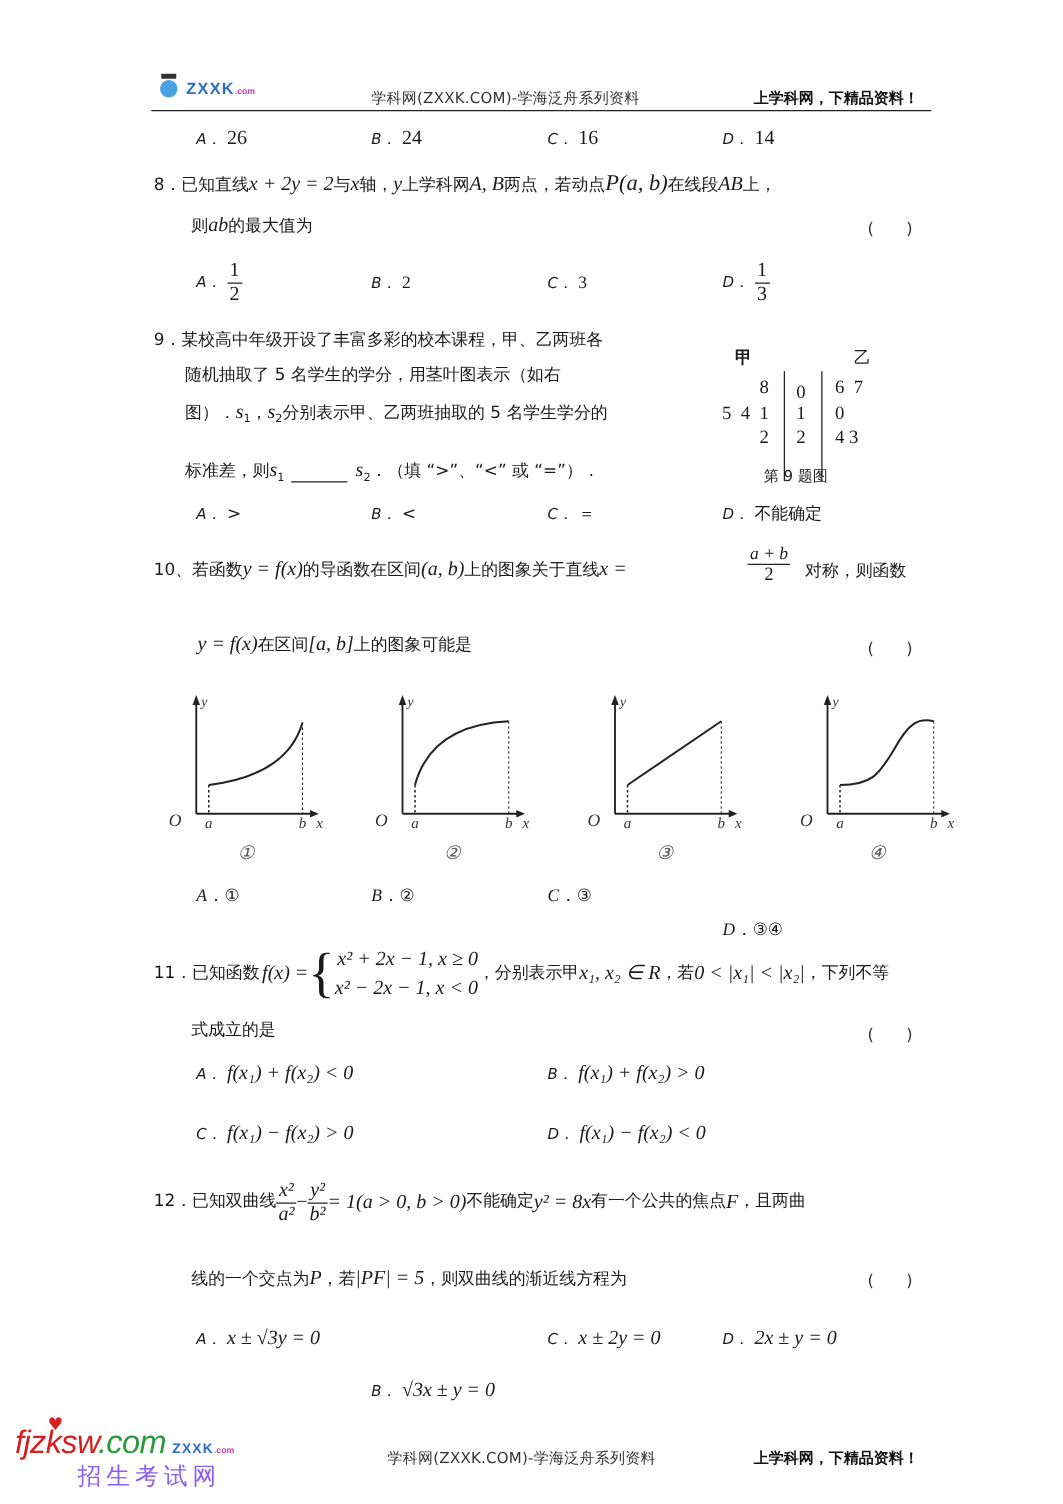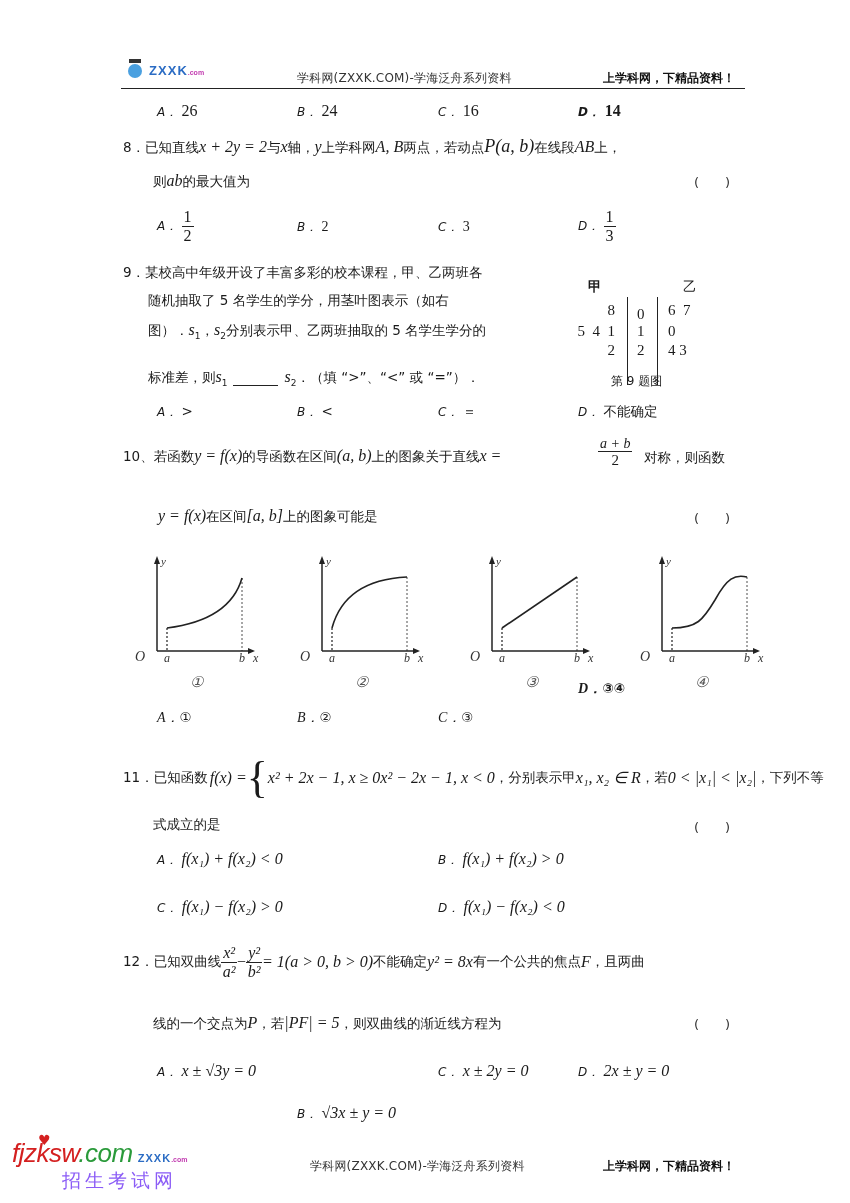--- a/index.html
+++ b/index.html
@@ -37,21 +37,21 @@
   <span class="logo"><span>ZXXK</span><small>.com</small></span>
 </div>
 <div class="abs hdr-text" style="left:297px; top:70px;">学科网(ZXXK.COM)-学海泛舟系列资料</div>
 <div class="abs hdr-right" style="left:603px; top:70px;">上学科网，下精品资料！</div>
 <div class="rule"></div>
 
 <div>
   <div class="abs q" style="left:157px; top:103px;"><span class="opt-l">A．</span> <span class="mr">26</span></div>
   <div class="abs q" style="left:297px; top:103px;"><span class="opt-l">B．</span> <span class="mr">24</span></div>
   <div class="abs q" style="left:438px; top:103px;"><span class="opt-l">C．</span> <span class="mr">16</span></div>
-  <div class="abs q" style="left:578px; top:103px;font-weight:bold;"><span class="opt-l">D．</span> <span class="mr">14</span></div>
+  <div class="abs q" style="left:578px; top:103px;"><span class="opt-l">D．</span> <span class="mr">14</span></div>
 </div>
 
 <div class="abs q" style="left:123px; top:137px;">
   <span>8．</span><span>已知直线</span><span class="m">x + 2y = 2</span><span>与</span><span class="m">x</span><span>轴，</span><span class="m">y</span><span>上学科网</span><span class="m">A, B</span><span>两点，若动点</span><span class="m" style="font-size:18px;">P(a, b)</span><span>在线段</span><span class="m">AB</span><span>上，</span>
 </div>
 <div class="abs q" style="left:153px; top:173px;">
   <span>则</span><span class="m">ab</span><span>的最大值为</span>
 </div>
 <div class="abs paren" style="left:694px; top:174px;">(　　)</div>
 
@@ -163,28 +163,28 @@
     <text x="539" y="112" font-size="12" fill="#333">a</text>
     <text x="614" y="112" font-size="12" fill="#333">b</text>
     <text x="628" y="112" font-size="12" fill="#333">x</text>
     <text x="536" y="15" font-size="11" fill="#333">y</text>
     <text x="565" y="137" font-size="15" fill="#555" font-style="normal">④</text>
   </svg>
 
 <div class="abs q" style="left:157px; top:711px;"><span class="m" style="font-size:14px;">A．</span><span>①</span></div>
 <div class="abs q" style="left:297px; top:711px;"><span class="m" style="font-size:14px;">B．</span><span>②</span></div>
 <div class="abs q" style="left:438px; top:711px;"><span class="m" style="font-size:14px;">C．</span><span>③</span></div>
-<div class="abs q" style="left:578px; top:682px;font-weight:bold;"><span class="m" style="font-size:14px;">D．</span><span>③④</span></div>
+<div class="abs q" style="left:578px; top:738px;"><span class="m" style="font-size:14px;">D．</span><span>③④</span></div>
 
 <div class="abs q" style="left:123px; top:756px; display:flex; align-items:center;">
   <span>11．</span>
     <span>已知函数</span>
     <span class="m" style="margin-left:2px;">f(x) =</span>
   <span class="brace">{</span>
-  <span style="display:inline-flex; flex-direction:row; line-height:1.45;align-items:flex-end;">
+  <span style="display:inline-flex; flex-direction:column; line-height:1.45;align-items:flex-end;">
     <span class="pw m">x² + 2x − 1, x ≥ 0</span>
     <span class="pw m">x² − 2x − 1, x &lt; 0</span>
   </span>
   <span>，分别表示甲</span>
     <span class="m">x₁, x₂ ∈ R</span>
     <span>，若</span>
     <span class="m">0 &lt; |x₁| &lt; |x₂|</span>
     <span>，下列不等</span>
 </div>
 <div class="abs q" style="left:153px; top:818px;">式成立的是</div>

